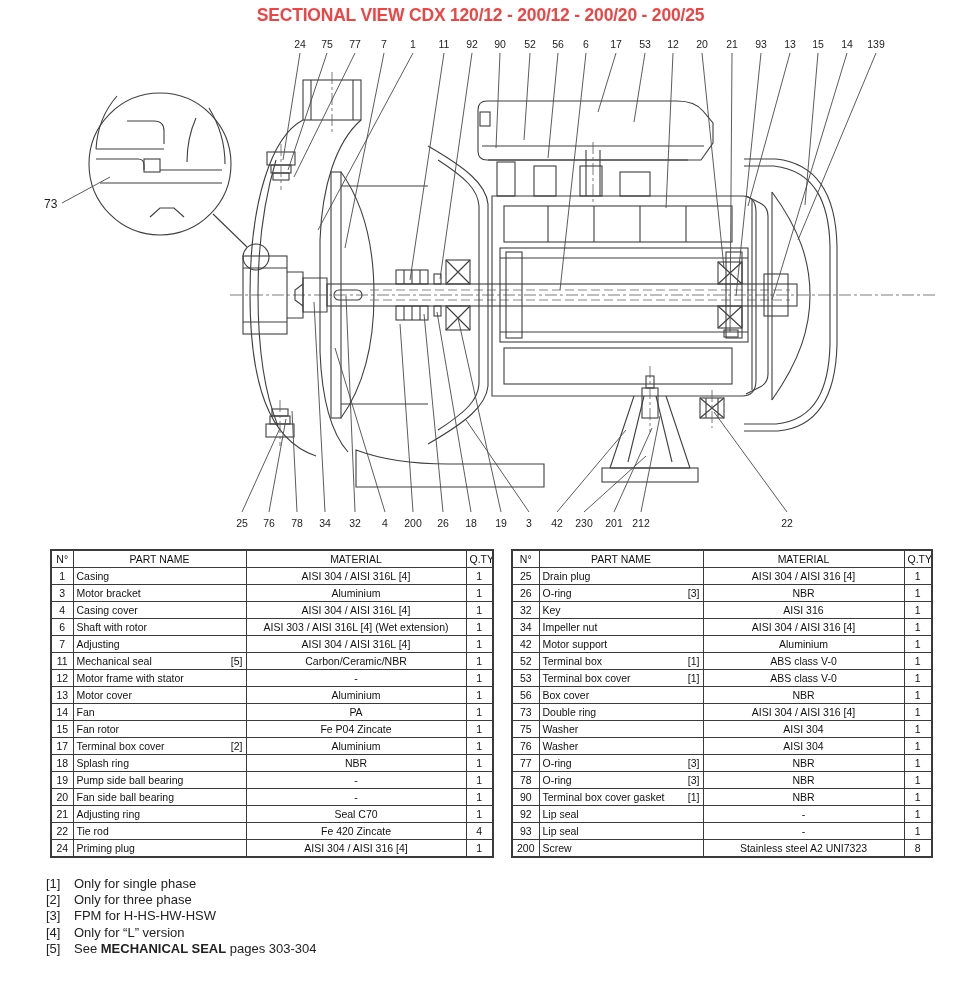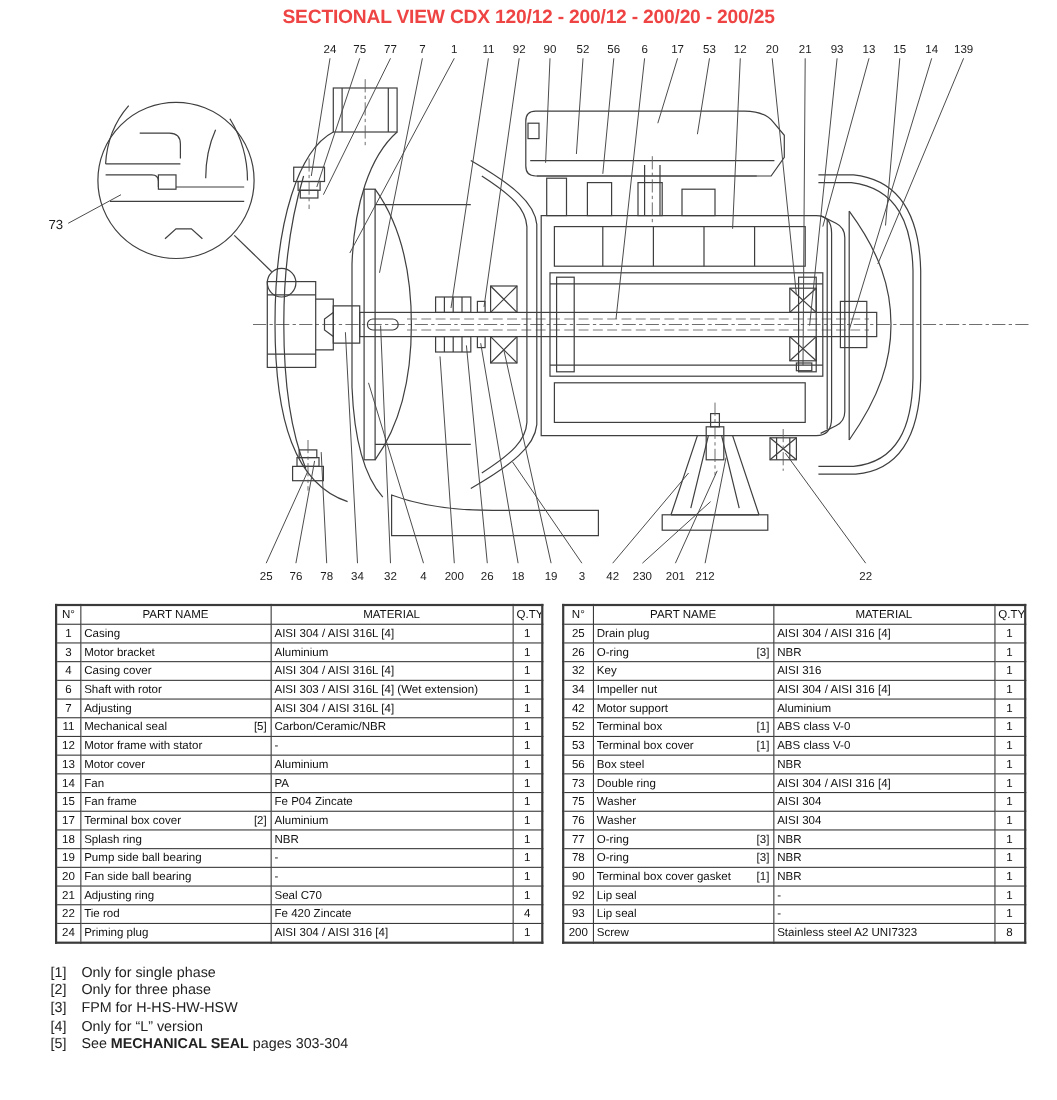--- a/index.html
+++ b/index.html
@@ -29,21 +29,21 @@
   #table-right{left:511px;top:549px;width:420px;}
   table.parts th,table.parts td{
     border:1px solid #3a3a3a;height:16px;padding:0 3px;
     overflow:hidden;white-space:nowrap;
   }
   table.parts th{font-weight:normal;text-align:center;}
   td.num{text-align:center;padding:0 1px;}
   td.name{text-align:right;}
   td.name .nm{float:left;}
   td.name .ref{float:right;}
-  td.mat{margin-left:17px;}
+  td.mat{text-align:center;margin-left:17px;}
   td.qty{text-align:center;}
   .footnotes{position:absolute;left:46px;top:876px;font-size:13px;line-height:16.2px;color:#222;}
   .fn-line{display:flex;}
   .fn-line .marker{width:28px;flex:0 0 28px;}
   .fn-line b{font-weight:bold;}
 </style>
 </head>
 <body>
 
 <div class="page">
@@ -351,21 +351,21 @@
           <td class="name">
             <span class="nm">Fan</span>
             <span class="ref"></span>
           </td>
           <td class="mat">PA</td>
           <td class="qty">1</td>
         </tr>
         <tr>
           <td class="num">15</td>
           <td class="name">
-            <span class="nm">Fan frame</span>
+            <span class="nm">Fan rotor</span>
             <span class="ref"></span>
           </td>
           <td class="mat">Fe P04 Zincate</td>
           <td class="qty">1</td>
         </tr>
         <tr>
           <td class="num">17</td>
           <td class="name">
             <span class="nm">Terminal box cover</span>
             <span class="ref">[2]</span>
@@ -505,21 +505,21 @@
           <td class="name">
             <span class="nm">Terminal box cover</span>
             <span class="ref">[1]</span>
           </td>
           <td class="mat">ABS class V-0</td>
           <td class="qty">1</td>
         </tr>
         <tr>
           <td class="num">56</td>
           <td class="name">
-            <span class="nm">Box steel</span>
+            <span class="nm">Box cover</span>
             <span class="ref"></span>
           </td>
           <td class="mat">NBR</td>
           <td class="qty">1</td>
         </tr>
         <tr>
           <td class="num">73</td>
           <td class="name">
             <span class="nm">Double ring</span>
             <span class="ref"></span>

